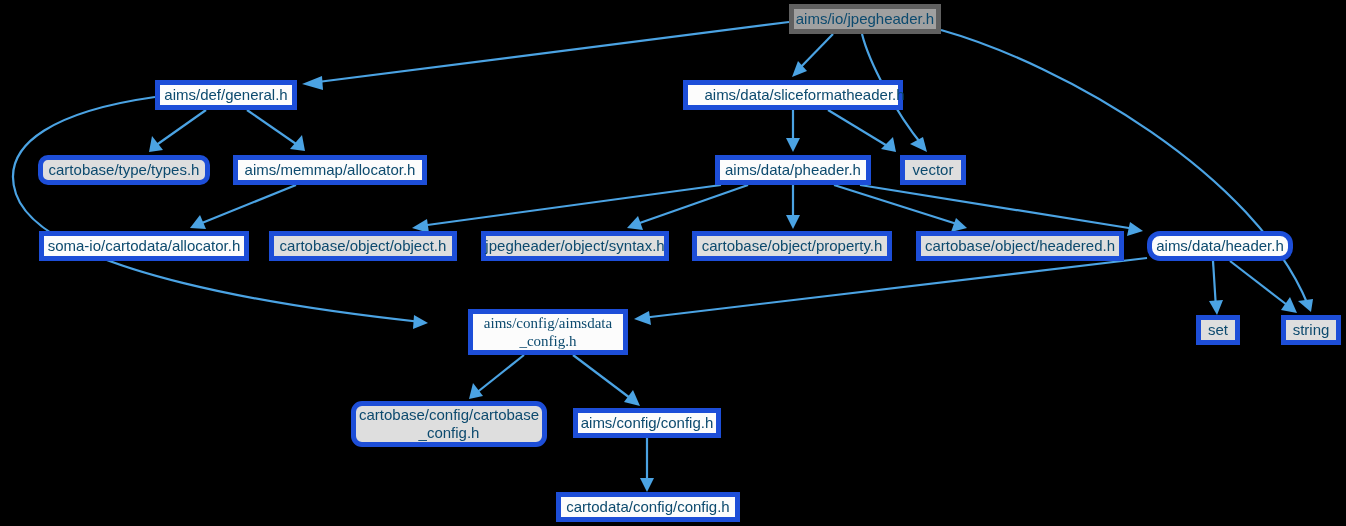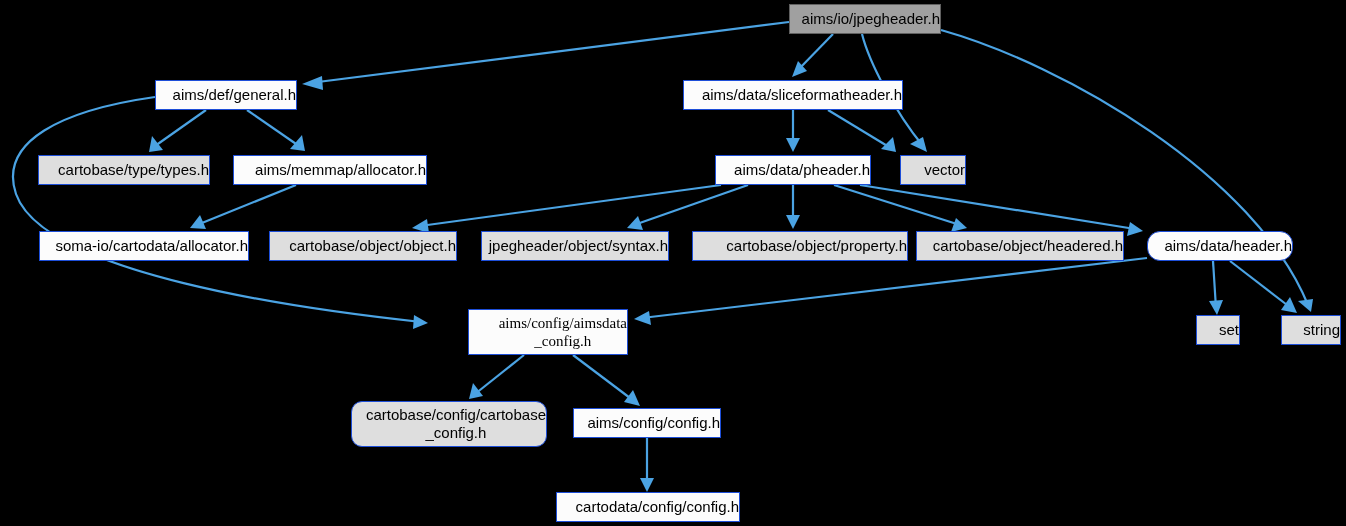--- a/index.html
+++ b/index.html
@@ -17,26 +17,26 @@
   }
   #graph-svg {
     position: absolute;
     top: 0; left: 0;
     width: 1346px;
     height: 526px;
   }
   .gnode {
     position: absolute;
     box-sizing: border-box;
-    border: 1px solid #1d4ed8;
+    border: 5px solid #1d4ed8;
     display: flex;
     align-items: center;
-    justify-content: flex-end;
+    justify-content: center;
     text-align: center;
-    color: #000000;
+    color: #0c4a6e;
     font-size: 15px;
     line-height: 18px;
     letter-spacing: 0px;
     white-space: pre-line;
     z-index: 5;
   }
   .gnode.fill-white { background: #fcfcfc; }
   .gnode.fill-grey  { background: #dedede; }
   .gnode.fill-dark  { background: #a0a0a0; border-color: #606060; }
   .edge-path {
@@ -136,28 +136,28 @@
       </g>
       <g>
         <path class="edge-path" d="M 647,438 L 647,485"></path>
         <polygon class="edge-head" points="647,492 640,478 654,478"></polygon>
       </g>
     </svg>
   <div id="nodes-layer">
       <div class="gnode fill-dark" style="left: 789px; top: 4px; width: 152px; height: 30px;"><span>aims/io/jpegheader.h</span></div>
       <div class="gnode fill-white" style="left: 155px; top: 80px; width: 142px; height: 30px;"><span>aims/def/general.h</span></div>
       <div class="gnode fill-white" style="left: 683px; top: 80px; width: 220px; height: 30px; padding-left: 23px;"><span>aims/data/sliceformatheader.h</span></div>
-      <div class="gnode fill-grey" style="left: 38px; top: 155px; width: 172px; height: 30px;"><span>cartobase/type/types.h</span></div>
+      <div class="gnode fill-grey" style="left: 38px; top: 155px; width: 172px; height: 30px; border-radius: 10px;"><span>cartobase/type/types.h</span></div>
       <div class="gnode fill-white" style="left: 233px; top: 155px; width: 194px; height: 30px;"><span>aims/memmap/allocator.h</span></div>
       <div class="gnode fill-white" style="left: 715px; top: 155px; width: 156px; height: 30px;"><span>aims/data/pheader.h</span></div>
       <div class="gnode fill-grey" style="left: 900px; top: 155px; width: 66px; height: 30px;"><span>vector</span></div>
       <div class="gnode fill-white" style="left: 39px; top: 231px; width: 210px; height: 30px;"><span>soma-io/cartodata/allocator.h</span></div>
       <div class="gnode fill-grey" style="left: 269px; top: 231px; width: 188px; height: 30px;"><span>cartobase/object/object.h</span></div>
       <div class="gnode fill-grey" style="left: 481px; top: 231px; width: 188px; height: 30px;"><span>jpegheader/object/syntax.h</span></div>
-      <div class="gnode fill-grey" style="left: 692px; top: 231px; width: 216px; height: 30px;"><span>cartobase/object/property.h</span></div>
+      <div class="gnode fill-grey" style="left: 692px; top: 231px; width: 200px; height: 30px;"><span>cartobase/object/property.h</span></div>
       <div class="gnode fill-grey" style="left: 916px; top: 231px; width: 208px; height: 30px;"><span>cartobase/object/headered.h</span></div>
       <div class="gnode fill-white" style="left: 1147px; top: 231px; width: 146px; height: 30px; border-radius: 13px;"><span>aims/data/header.h</span></div>
       <div class="gnode fill-white" style="left: 468px; top: 309px; width: 160px; height: 46px; font-family: Liberation Serif, serif;"><span>aims/config/aimsdata
 _config.h</span></div>
       <div class="gnode fill-grey" style="left: 1196px; top: 315px; width: 44px; height: 30px;"><span>set</span></div>
       <div class="gnode fill-grey" style="left: 1281px; top: 315px; width: 60px; height: 30px;"><span>string</span></div>
       <div class="gnode fill-grey" style="left: 351px; top: 401px; width: 196px; height: 46px; border-radius: 11px;"><span>cartobase/config/cartobase
 _config.h</span></div>
       <div class="gnode fill-white" style="left: 573px; top: 408px; width: 148px; height: 30px;"><span>aims/config/config.h</span></div>
       <div class="gnode fill-white" style="left: 556px; top: 492px; width: 184px; height: 30px;"><span>cartodata/config/config.h</span></div>

